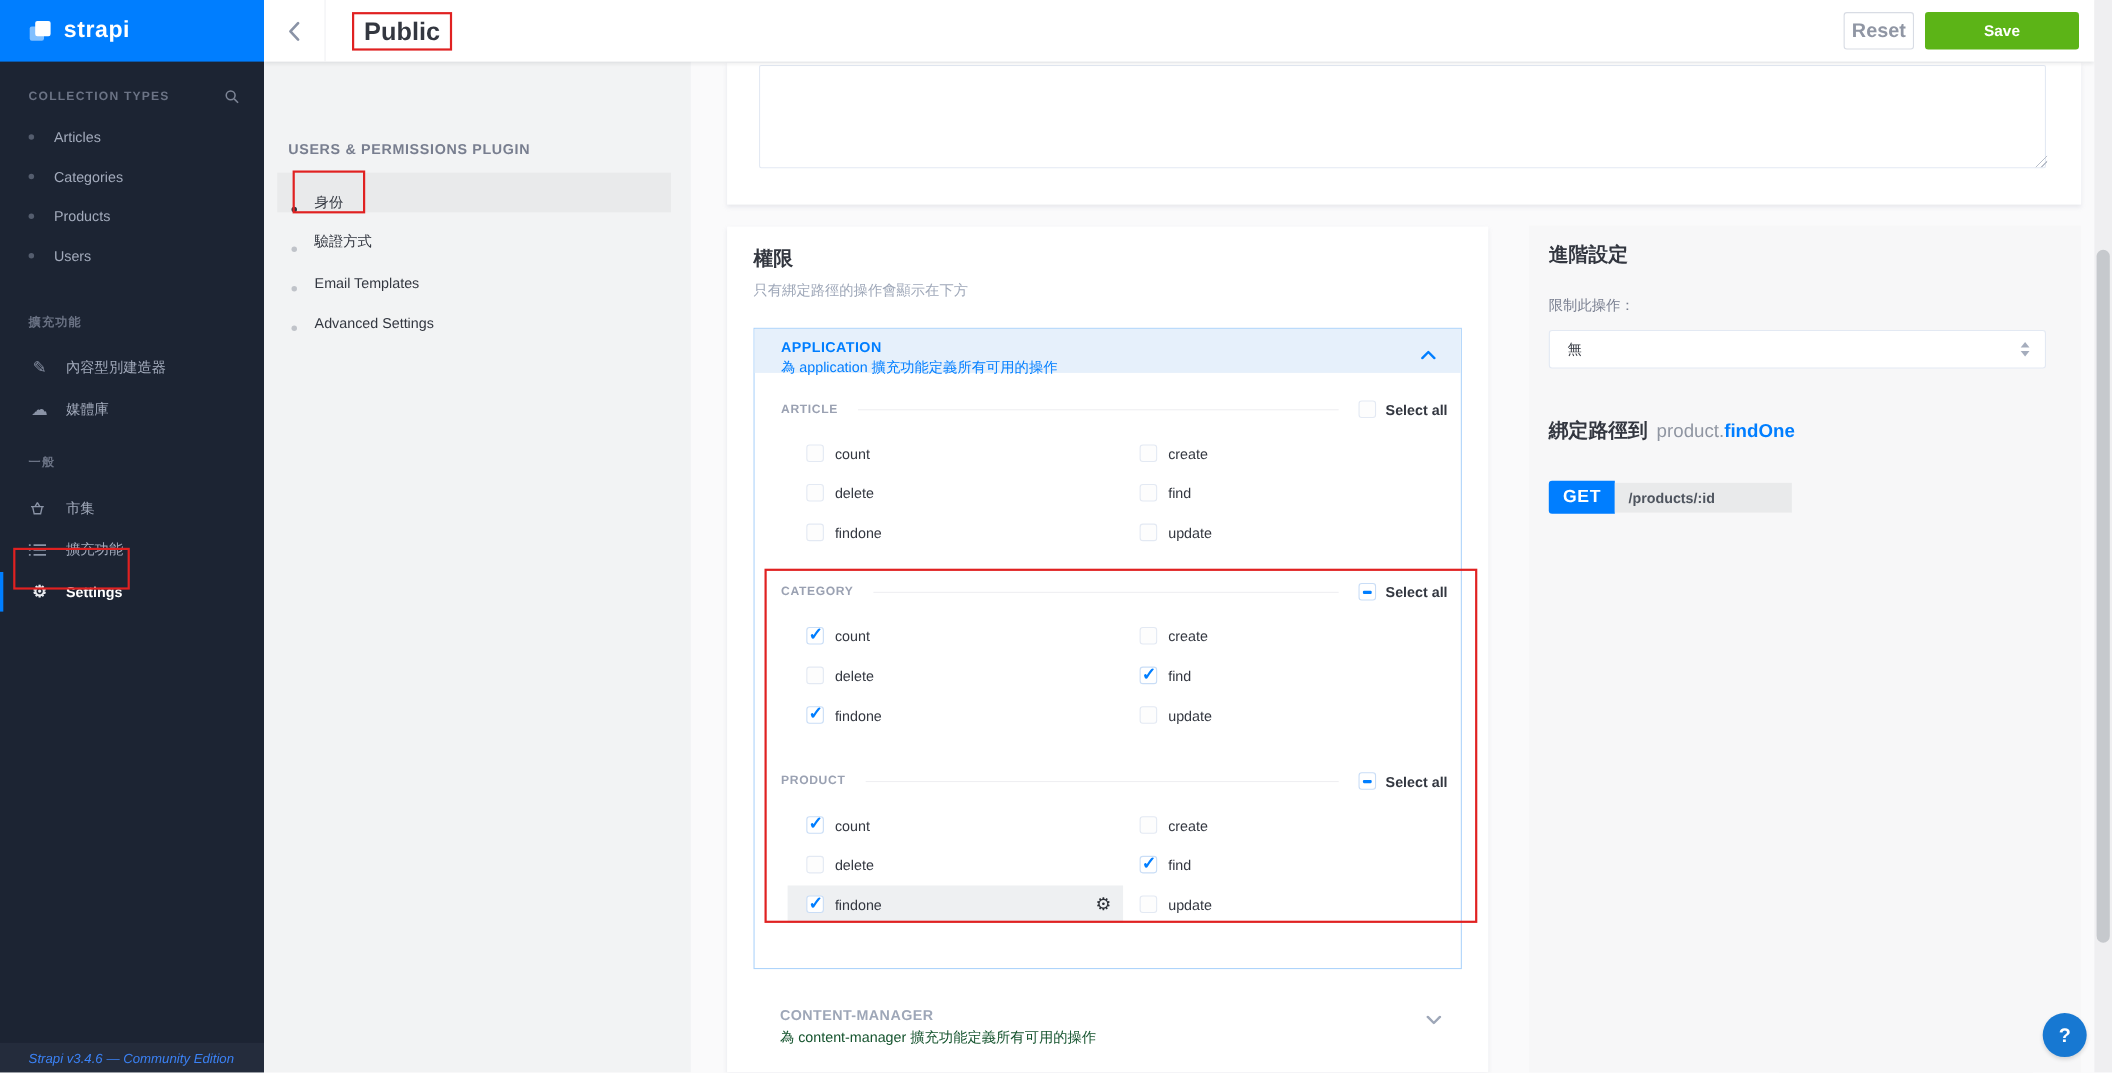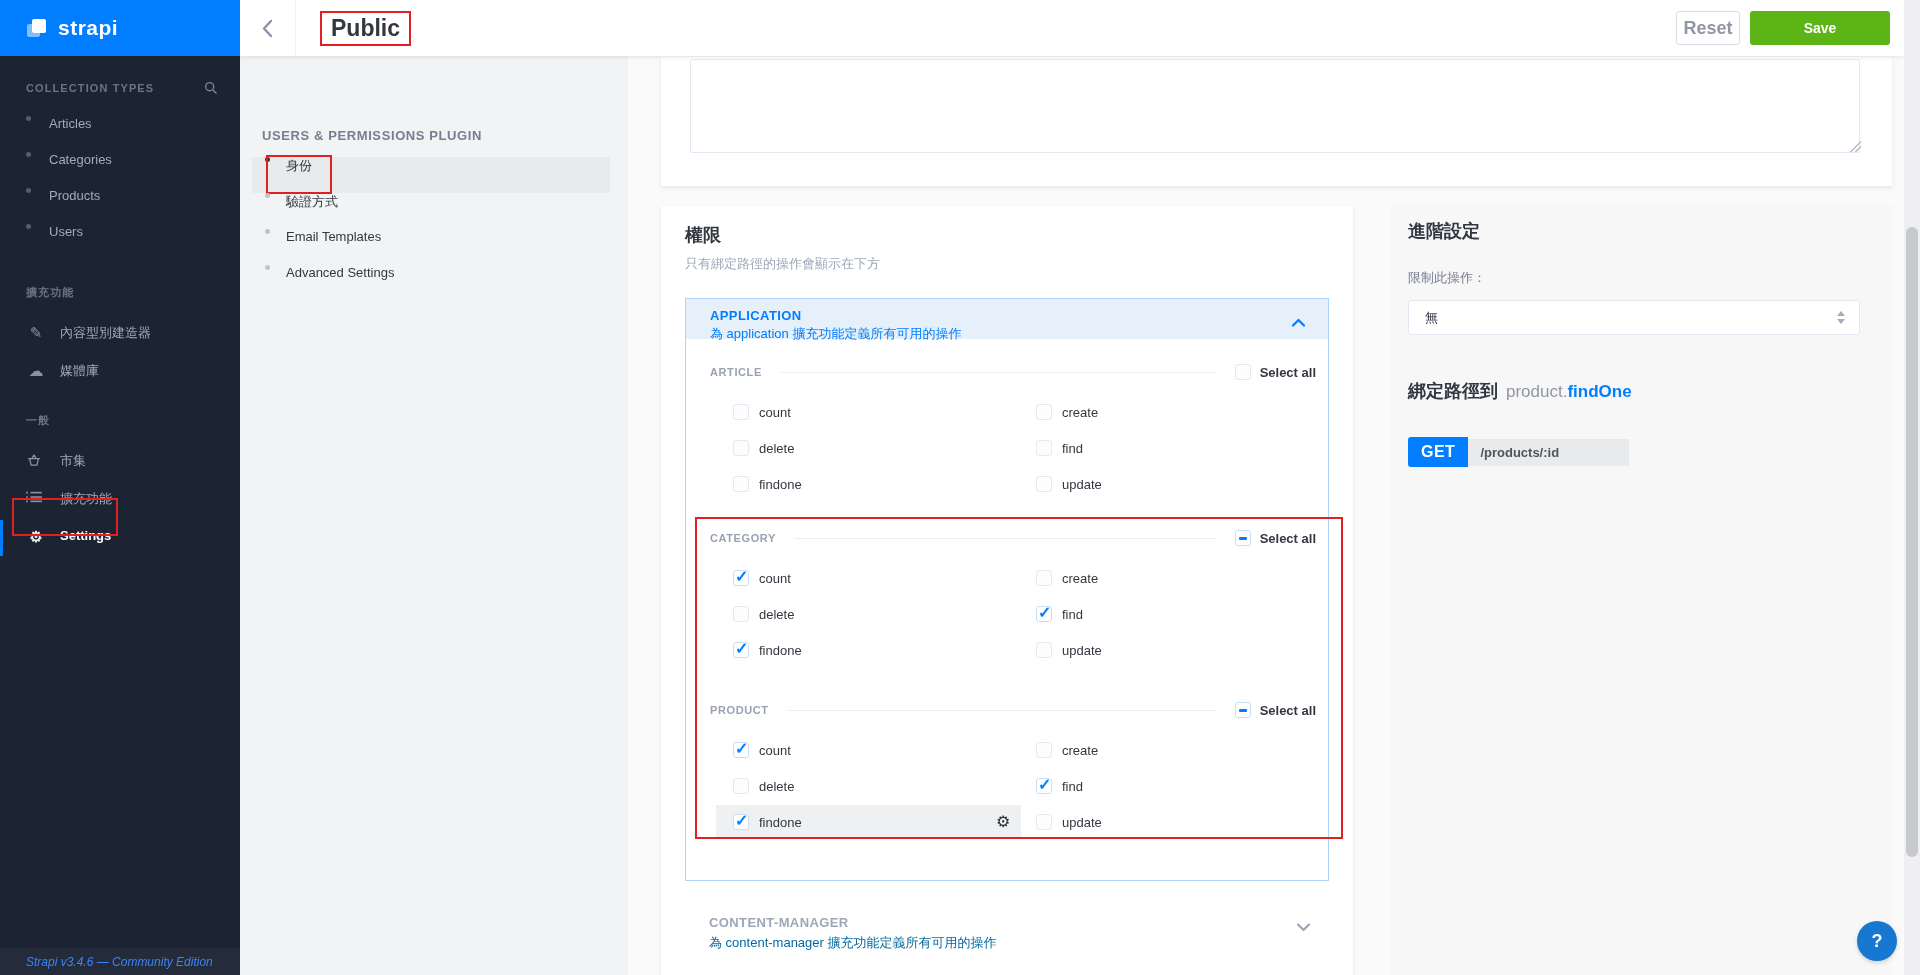--- a/index.html
+++ b/index.html
@@ -8,21 +8,21 @@
 
   
   .sidebar { position:absolute; left:0; top:0; width:240px; height:975px; background:#1c2433; z-index:10; }
   .logo-area { height:56px; background:#007eff; display:flex; align-items:center; padding-left:24px; }
   .logo-glyph { position:relative; width:24px; height:24px; }
   .logo-glyph .back { position:absolute; left:3px; top:8px; width:13px; height:13px; background:rgba(255,255,255,.5); border-radius:2px; }
   .logo-glyph .front { position:absolute; left:8px; top:3px; width:14px; height:14px; background:#fff; border-radius:2px; }
   .logo-text { color:#fff; font-size:21px; font-weight:bold; margin-left:10px; letter-spacing:.5px; }
   .side-nav { padding-top:24px; }
   .side-header { display:flex; align-items:center; justify-content:space-between; padding:0 22px 0 26px; color:#6b7385; font-size:11px; font-weight:bold; letter-spacing:1.1px; height:16px; }
-  .side-item { display:flex; align-items:flex-start; padding-left:26px; height:16px; margin-top:20px; font-size:13px; color:#a2aabb; cursor:pointer; }
+  .side-item { display:flex; align-items:center; padding-left:26px; height:16px; margin-top:20px; font-size:13px; color:#a2aabb; cursor:pointer; }
   .side-item .bullet { width:5px; height:5px; border-radius:50%; background:#545d6e; margin-right:18px; flex:none; }
   .side-section.plugins { margin-top:44px; }
   .side-section.general { margin-top:30px; }
   .side-item.iconic { height:20px; margin-top:18px; }
   .side-item.iconic .ico { width:20px; margin-right:14px; font-size:15px; color:#8a93a6; text-align:center; flex:none; font-style:normal; }
   .side-item.first { margin-top:24px; }
   .side-item.active-side { color:#ffffff; font-weight:bold; position:relative; }
   .side-item.active-side::before { content:""; position:absolute; left:0; top:-8px; width:3px; height:36px; background:#007eff; }
   .version-bar { position:absolute; left:0; bottom:0; width:240px; height:27px; background:#242c3c; display:flex; align-items:center; padding-left:26px; }
   .version-text { font-size:12px; color:#3b82f6;font-style:italic; }
@@ -32,21 +32,21 @@
   .back-zone { width:56px; height:56px; display:flex; align-items:center; justify-content:center; border-right:1px solid #f0f1f4; cursor:pointer; }
   .page-title { font-size:23px; font-weight:bold; color:#333740; margin-left:24px; padding:2px 9px; border:2px solid #e02121; }
   .topbar-actions { position:absolute; right:14px; top:11px; display:flex; }
   .btn-reset { width:64px; height:34px; background:#fff; border:1px solid #d8dce4; border-radius:3px; color:#9096a4; font-weight:bold; font-size:18px; font-family:inherit; cursor:pointer; margin-right:10px; }
   .btn-save { width:140px; height:34px; background:#5cb417; border:none; border-radius:3px; color:#fff; font-weight:bold; font-size:14px; font-family:inherit; cursor:pointer; }
 
   
   .plugin-menu { position:absolute; left:240px; top:56px; width:388px; height:919px; background:#f2f3f4; z-index:5; }
   .pm-header { margin:72px 22px 0 22px; font-size:13px; font-weight:bold; letter-spacing:.6px; color:#787e8f; }
   .pm-list { margin-top:14px; }
-  .pm-item { display:flex; align-items:flex-start; height:36px; margin:0 18px 0 12px; padding-left:13px; font-size:13px; color:#333740; cursor:pointer; position:relative; }
+  .pm-item { display:flex; align-items:flex-end; height:36px; margin:0 18px 0 12px; padding-left:13px; font-size:13px; color:#333740; cursor:pointer; position:relative; }
   .pm-item .dot { width:5px; height:5px; border-radius:50%; background:#c0c3c9; margin-right:16px; flex:none; }
   .pm-item.active { background:#e9eaeb; }
   .pm-item.active .dot { background:#333740; }
   .pm-annot { position:absolute; left:14px; top:-2px; width:66px; height:39px; border:2px solid #e02121; pointer-events:none; }
 
   
   .desc-card { position:absolute; left:661px; top:57px; width:1231px; height:129px; background:#fff; box-shadow:0 2px 4px rgba(170,175,190,.25); z-index:2; }
   .desc-textarea { position:absolute; left:29px; top:2px; width:1170px; height:94px; border:1px solid #e3e9f3; border-radius:2px; resize:none; font-family:inherit; background:#fff; outline:none; }
   .resize-grip { position:absolute; right:31px; top:84px; width:11px; height:11px; background:
       linear-gradient(135deg, transparent 0 50%, #b8bec9 50% 57%, transparent 57% 72%, #b8bec9 72% 79%, transparent 79%); cursor:nwse-resize; }
@@ -79,21 +79,21 @@
   .perm-cell.highlighted .gear-glyph { display:block; }
 
   .checkbox { width:16px; height:16px; border:1px solid #e3e9f3; border-radius:3px; background:#fdfdfd; position:relative; flex:none; z-index:1; }
   .checkbox[data-state="checked"] { background:#fff; border-color:#c9ddf6; }
   .checkbox[data-state="checked"]::after { content:"\2713"; position:absolute; left:1px; top:-4px; font-size:16px; font-weight:bold; color:#007eff; }
   .checkbox[data-state="indeterminate"] { background:#fff; border-color:#c9ddf6; }
   .checkbox[data-state="indeterminate"]::after { content:""; position:absolute; left:3px; top:6px; width:8px; height:3px; background:#007eff; border-radius:1px; }
 
   .collapsed-section { position:relative; margin-top:22px; padding:12px 20px 14px 48px; cursor:pointer; }
   .cs-name { font-size:13px; font-weight:bold; letter-spacing:.4px; color:#9ea7b8; }
-  .cs-desc { margin-top:4px; font-size:13px; color:#0369a1; }
+  .cs-desc { margin-top:4px; font-size:13px; color:#14532d; }
   .cs-chevron { position:absolute; right:42px; top:20px; }
 
   
   .advanced-panel { position:absolute; left:1390px; top:205px; width:502px; height:770px; background:#f7f7f8; z-index:2; padding:14px 20px 0 18px; }
   .adv-title { font-size:18px; font-weight:bold; color:#333740; }
   .adv-label { margin-top:26px; font-size:13px; color:#787e8f; }
   .adv-select { margin-top:13px; width:452px; height:35px; background:#fff; border:1px solid #e3e9f3; border-radius:3px; display:flex; align-items:center; padding:0 16px; cursor:pointer; position:relative; }
   .adv-select-value { font-size:13px; color:#333740; }
   .caret-stack { position:absolute; right:14px; top:10px; display:flex; flex-direction:column; }
   .caret-up { width:0; height:0; border-left:4px solid transparent; border-right:4px solid transparent; border-bottom:5px solid #a5adbd; margin-bottom:3px; }

